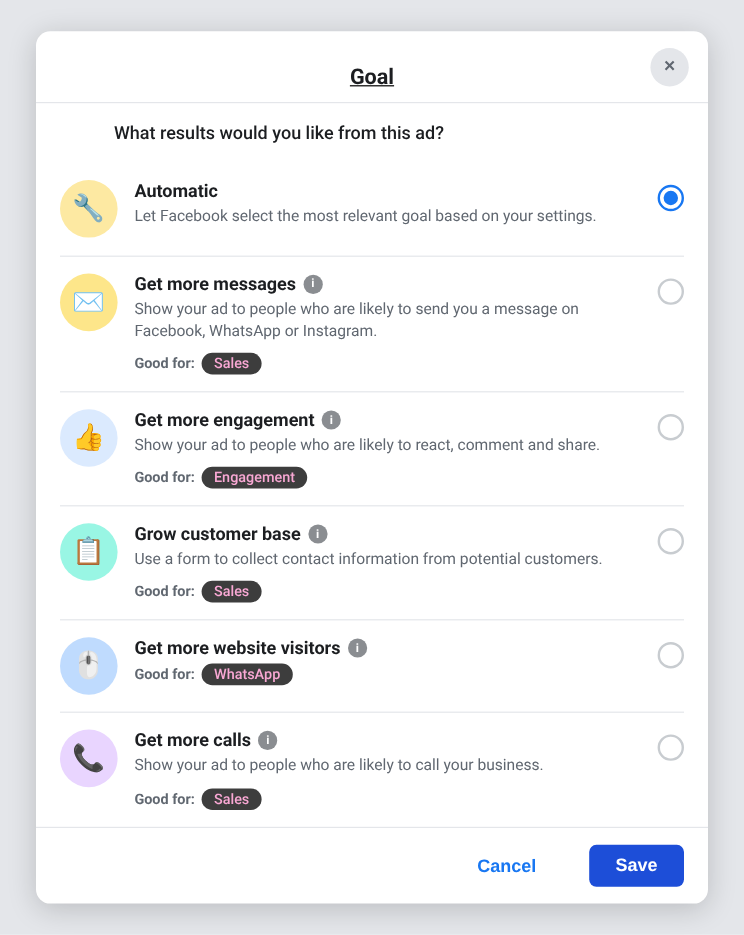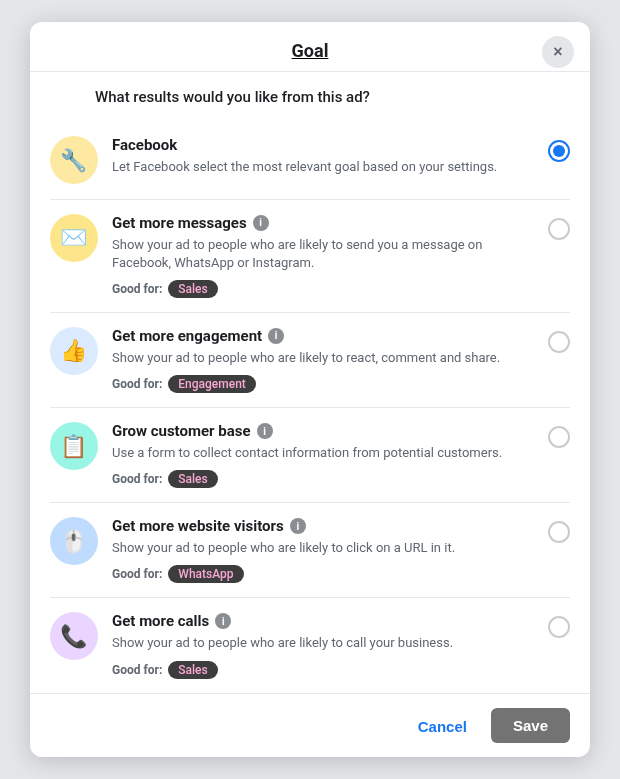--- a/index.html
+++ b/index.html
@@ -26,21 +26,21 @@
       max-height: 740px;
       box-shadow: 0 4px 24px rgba(0,0,0,0.18);
       display: flex;
       flex-direction: column;
       overflow: hidden;
     }
     .modal-header {
       display: flex;
       align-items: center;
       justify-content: center;
-      padding: 18px 20px 10px 20px;
+      padding: 28px 20px 10px 20px;
       position: relative;
       border-bottom: 1px solid #e4e6ea;
       text-decoration: underline;
     }
     .modal-title {
       font-size: 18px;
       font-weight: 700;
       color: #1c1e21;
     }
     .close-btn {
@@ -181,28 +181,29 @@
     .btn-cancel {
       background: none;
       border: none;
       color: #1877f2;
       font-size: 15px;
       font-weight: 600;
       cursor: pointer;
       padding: 8px 14px;
     }
     .btn-save {
-      background: #737373;
+      background: #1d4ed8;
       color: #fff;
       border: none;
       border-radius: 6px;
       font-size: 15px;
       font-weight: 600;
       padding: 9px 22px;
       cursor: pointer;
+      margin-left: 20px;
     }
     
     .icon-automatic { background: #fde9a2; }
     .icon-messages { background: #fde68a; }
     .icon-engagement { background: #dbeafe; }
     .icon-customer { background: #99f6e4; }
     .icon-website { background: #bfdbfe; }
     .icon-calls { background: #e9d5ff; }
   </style>
 </head>
@@ -214,21 +215,21 @@
       <span class="modal-title">Goal</span>
       <button class="close-btn">×</button>
     </div>
     <div class="modal-body">
       <p class="section-question">What results would you like from this ad?</p>
       <div id="goals-list">
           <div class="goal-item">
             <div class="goal-icon icon-automatic">🔧</div>
             <div class="goal-content">
               <div class="goal-title-row">
-                <span class="goal-name">Facebook</span>
+                <span class="goal-name">Automatic</span>
               </div>
               <p class="goal-desc">Let Facebook select the most relevant goal based on your settings.</p>
             </div>
             <div class="radio-btn selected"></div>
           </div>
           <div class="goal-item">
             <div class="goal-icon icon-messages">✉️</div>
             <div class="goal-content">
               <div class="goal-title-row">
                 <span class="goal-name">Get more messages</span>
@@ -272,21 +273,20 @@
             </div>
             <div class="radio-btn"></div>
           </div>
           <div class="goal-item">
             <div class="goal-icon icon-website">🖱️</div>
             <div class="goal-content">
               <div class="goal-title-row">
                 <span class="goal-name">Get more website visitors</span>
                 <span class="info-icon">i</span>
               </div>
-              <p class="goal-desc">Show your ad to people who are likely to click on a URL in it.</p>
               <div class="good-for-row">
                 <span class="good-for-label">Good for:</span>
                 <span class="tag">WhatsApp</span>
               </div>
             </div>
             <div class="radio-btn"></div>
           </div>
           <div class="goal-item">
             <div class="goal-icon icon-calls">📞</div>
             <div class="goal-content">

